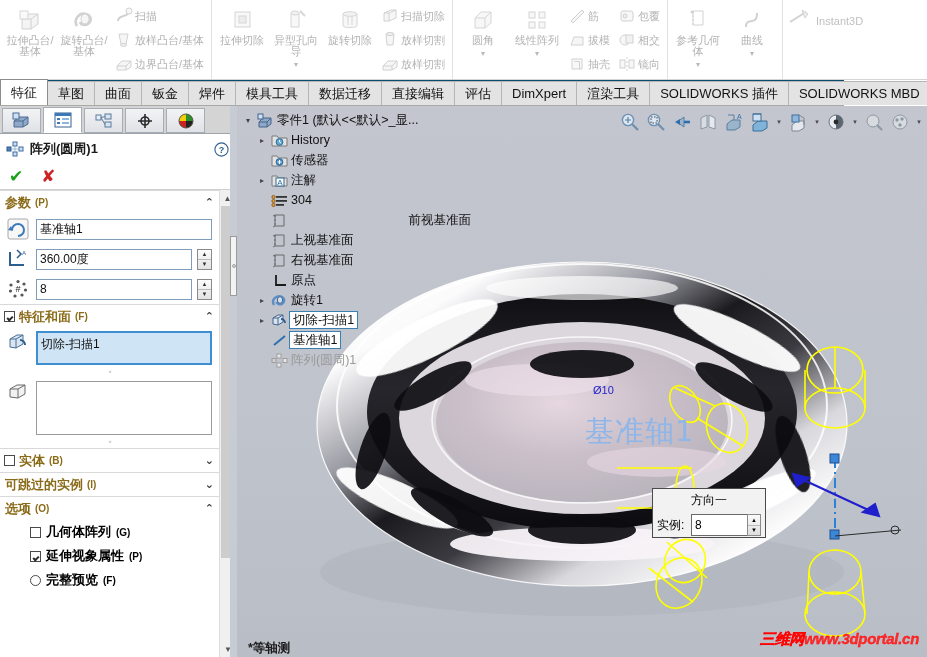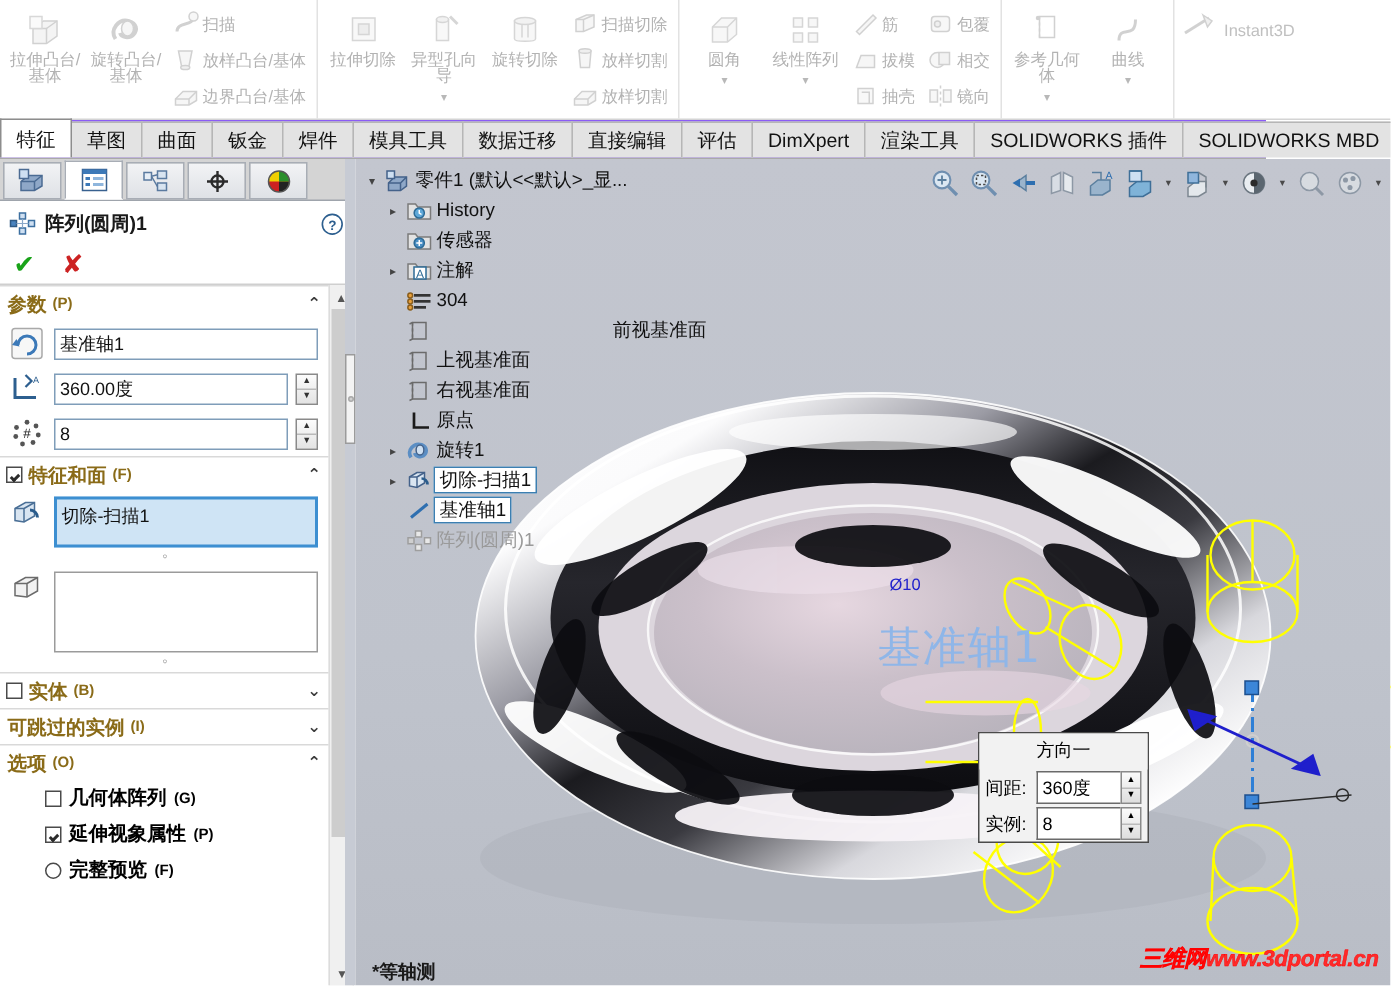--- a/index.html
+++ b/index.html
@@ -52,21 +52,21 @@
   .rib-caret { font-size: 8px; color: #b8b8b8; text-align:center; width:54px; margin-top:2px;}
   .rib-instant { color:#c0c0c0; font-size: 11px; display:flex; align-items:center; width:78px; padding-top:6px;}
 
   
   svg { display:block; }
   .ico { opacity: .45; }
 
   
   .tabbar {
     position: absolute; left: 0; top: 80px; width: 844px; height: 26px;
-    background: #8b5cf6;
+    background: #0c4a6e;
     border-bottom: 1px solid #a9a9a9;
     display: flex; align-items: flex-end;
   }
   .tab {
     height: 24px; line-height: 24px;
     padding: 0 10px;
     font-size: 13px;
     background: #e3e3e3;
     border: 1px solid #b6b6b6;
     border-bottom: none;
@@ -863,28 +863,20 @@
       <line x1="598" y1="430" x2="664" y2="424" stroke="#2b2b2b" stroke-width="1"></line>
       <circle cx="658" cy="424" r="4" fill="none" stroke="#2b2b2b"></circle>
     </svg>
 
     <div class="axislabel">基准轴1</div>
     <div class="dimtext">Ø10</div>
 
     <div class="callout">
       <div class="ch">方向一</div>
       <div class="crow">
-        <span class="lbl">间距:</span>
-        <span class="val">360度</span>
-        <span class="cspin">
-            <div>▲</div>
-            <div>▼</div>
-          </span>
-      </div>
-      <div class="crow">
         <span class="lbl">实例:</span>
         <span class="val">8</span>
         <span class="cspin">
             <div>▲</div>
             <div>▼</div>
           </span>
       </div>
     </div>
 
     <div class="tree">

